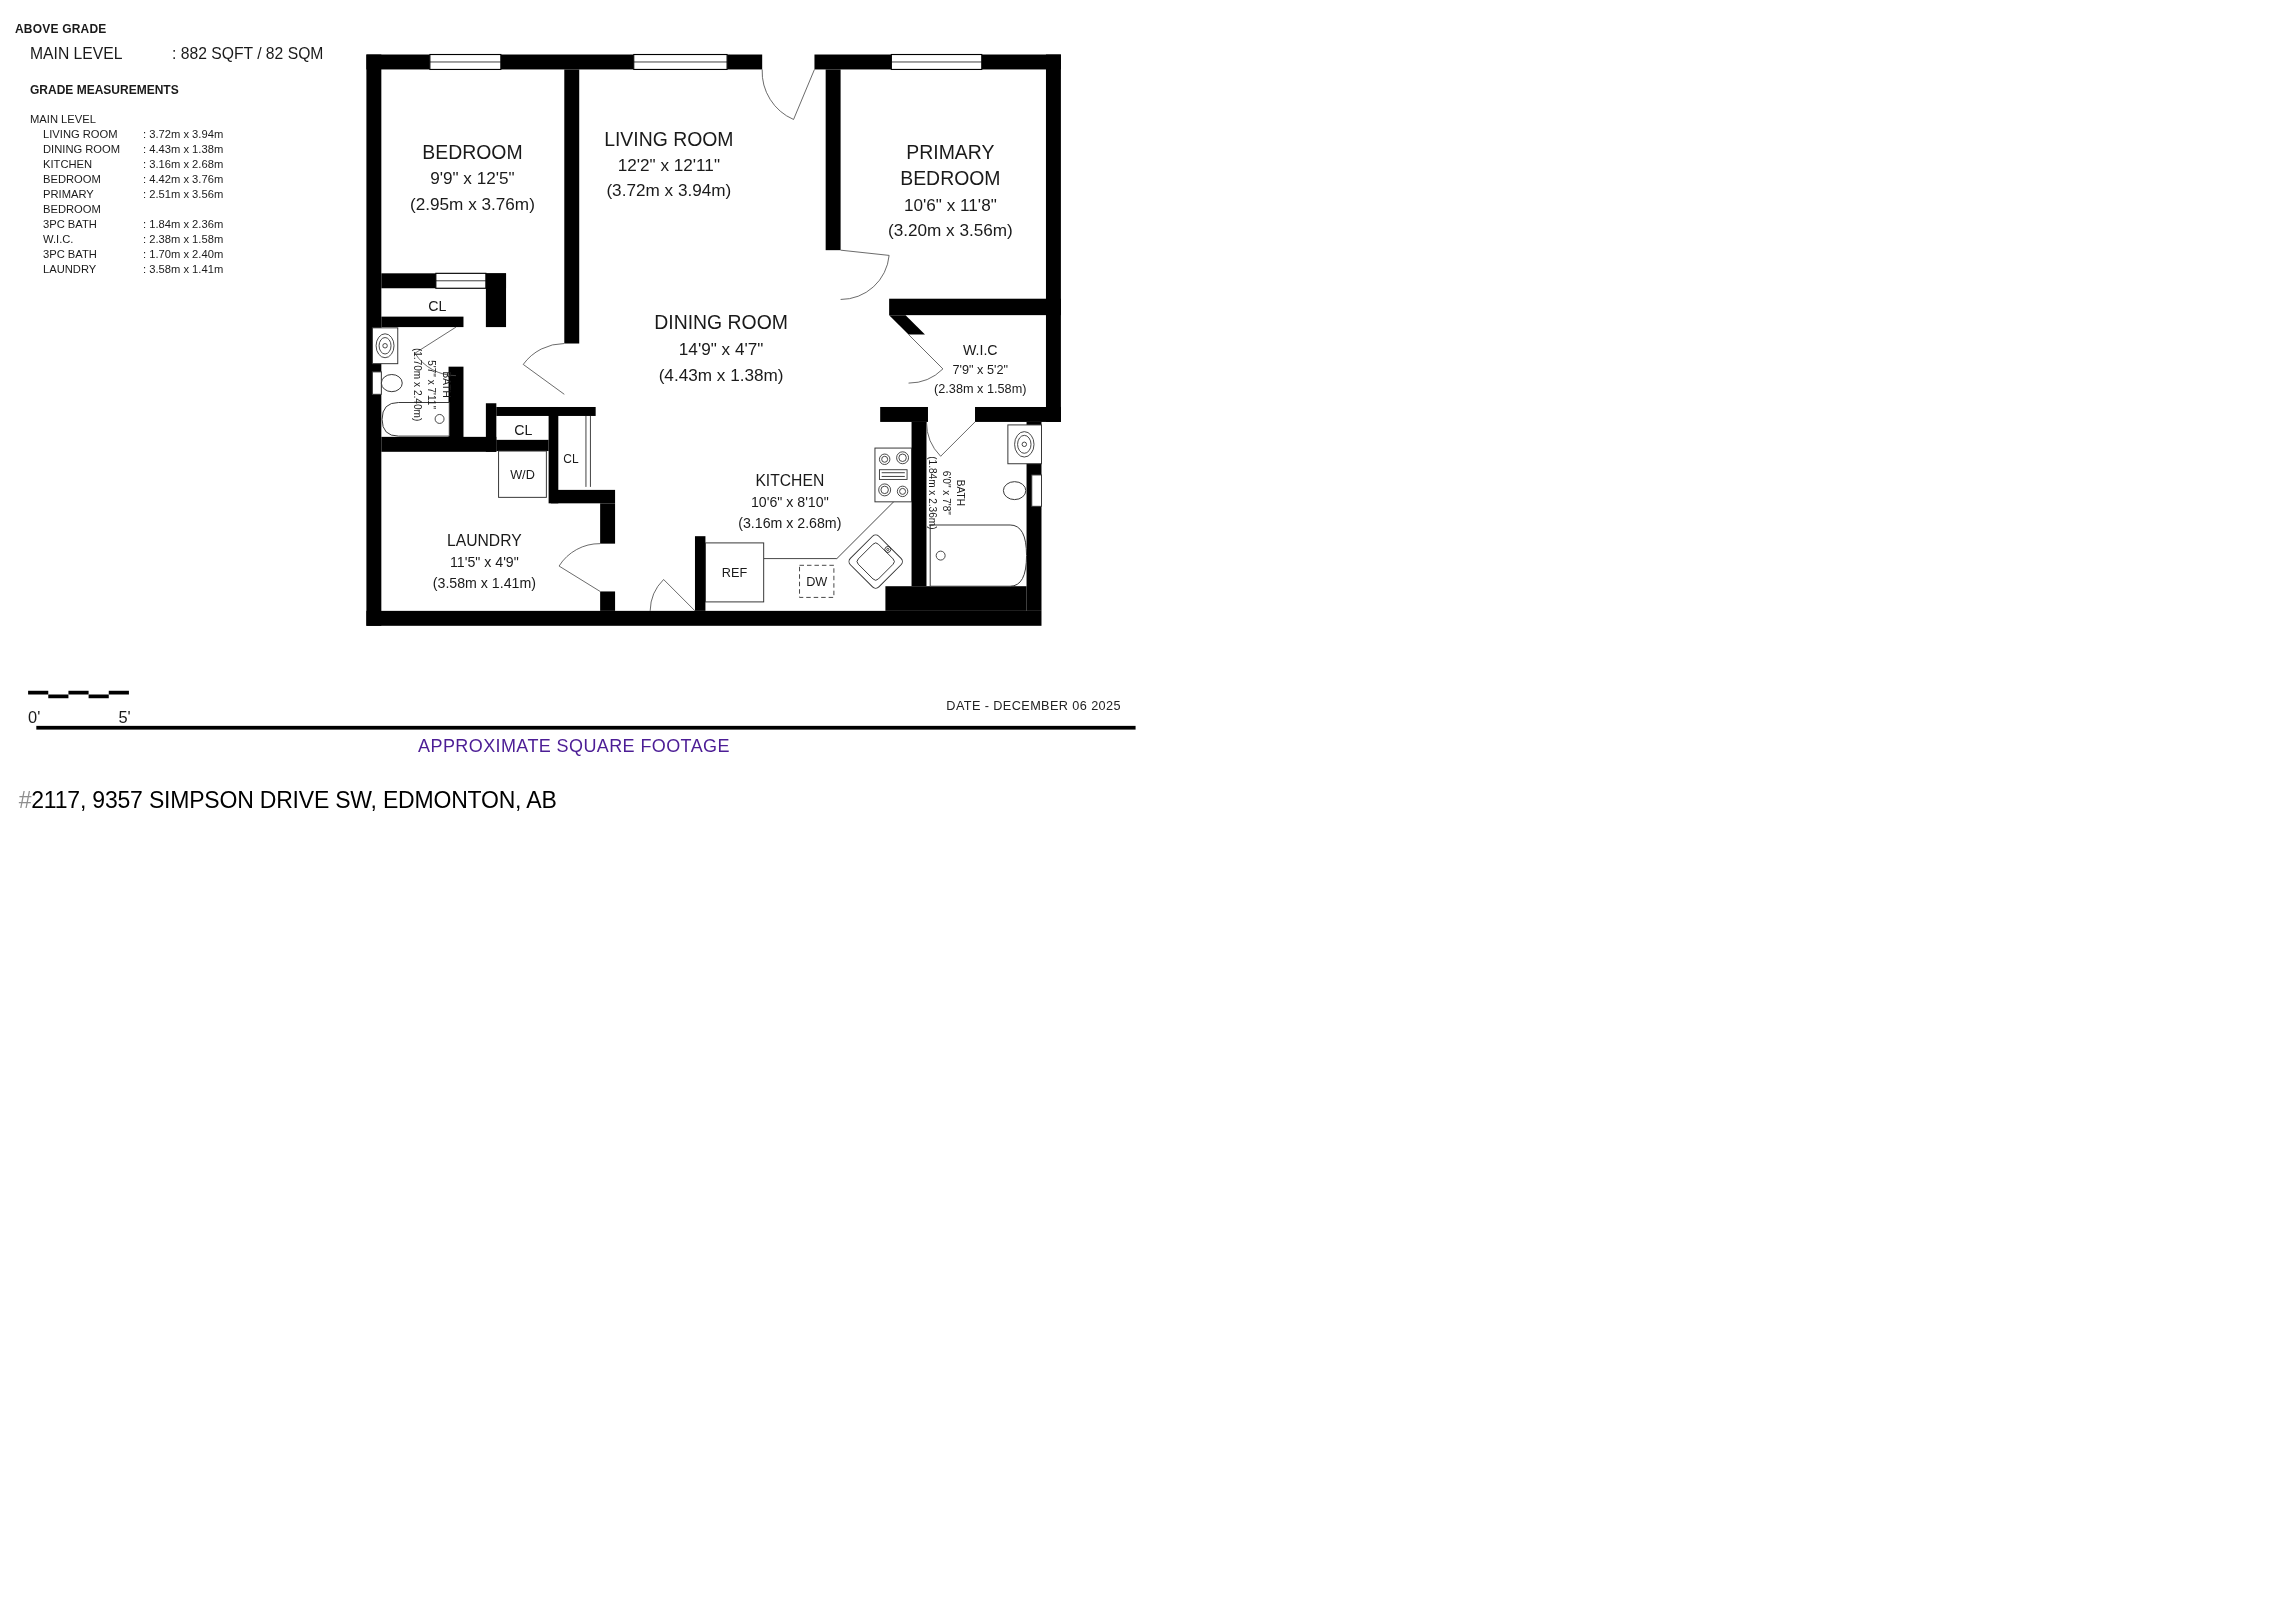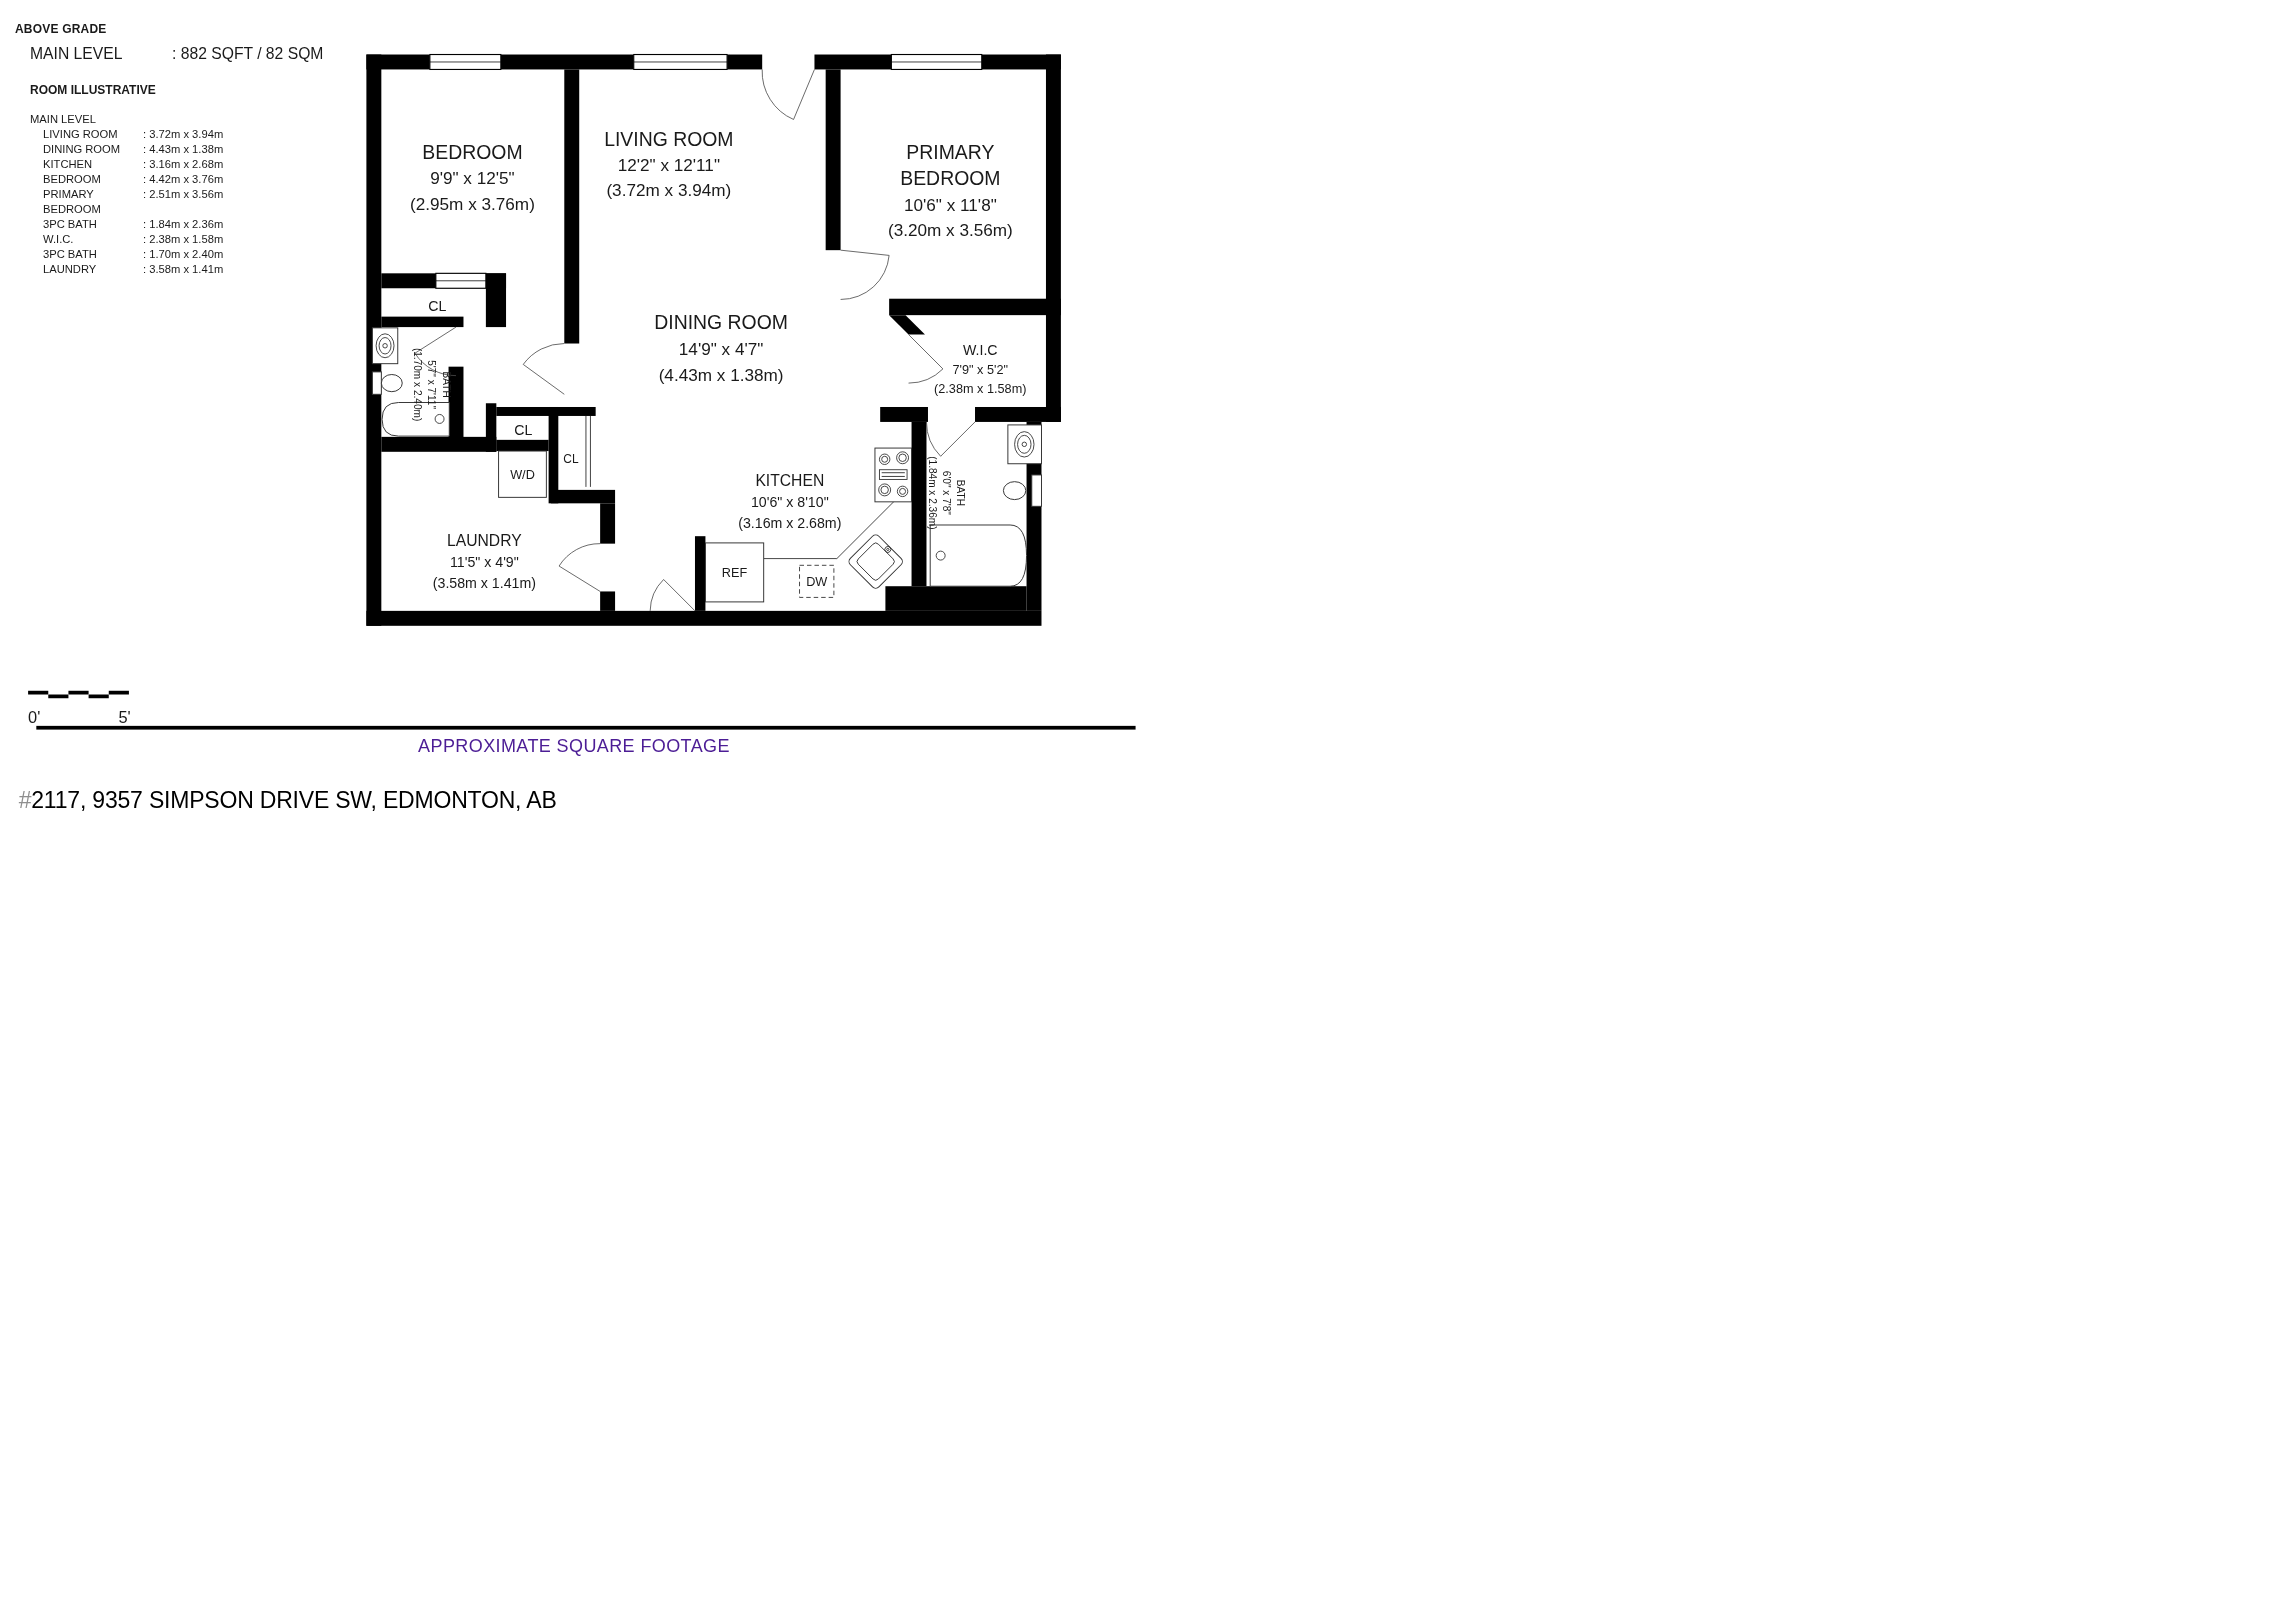--- a/index.html
+++ b/index.html
@@ -46,21 +46,21 @@
 <body>
 
 <div id="canvas">
 
   <div class="panel">
     <div class="above-grade">ABOVE GRADE</div>
     <div class="main-level-row">
       <span class="lbl">MAIN LEVEL</span>
       <span>: 882 SQFT / 82 SQM</span>
     </div>
-    <div class="meas-title">ROOM ILLUSTRATIVE</div>
+    <div class="meas-title">GRADE MEASUREMENTS</div>
     <div class="meas-level">MAIN LEVEL</div>
     <div class="m-rows">
       <div class="m-row">
           <span class="lbl">LIVING ROOM</span>
           <span>: 3.72m x 3.94m</span>
         </div>
       <div class="m-row">
           <span class="lbl">DINING ROOM</span>
           <span>: 4.43m x 1.38m</span>
         </div>
@@ -312,16 +312,17 @@
       <rect class="wall" x="91" y="925" width="27" height="5"></rect>
       <rect class="wall" x="118" y="930" width="27" height="5"></rect>
       <rect class="wall" x="145" y="925" width="27" height="5"></rect>
       <text class="scale-num" x="37" y="968" text-anchor="start">0'</text>
       <text class="scale-num" x="158" y="968" text-anchor="start">5'</text>
     </g>
 
     <rect class="wall" x="48" y="968" width="1472" height="5" transform="translate(0,4)"></rect>
   </svg>
 
+  <div class="date">DATE - DECEMBER 06 2025</div>
   <div class="foot1">APPROXIMATE SQUARE FOOTAGE</div>
   <div class="address"><span class="hash">#</span><span>2117, 9357 SIMPSON DRIVE SW, EDMONTON, AB</span></div>
 </div>
 
 
 </body></html>

